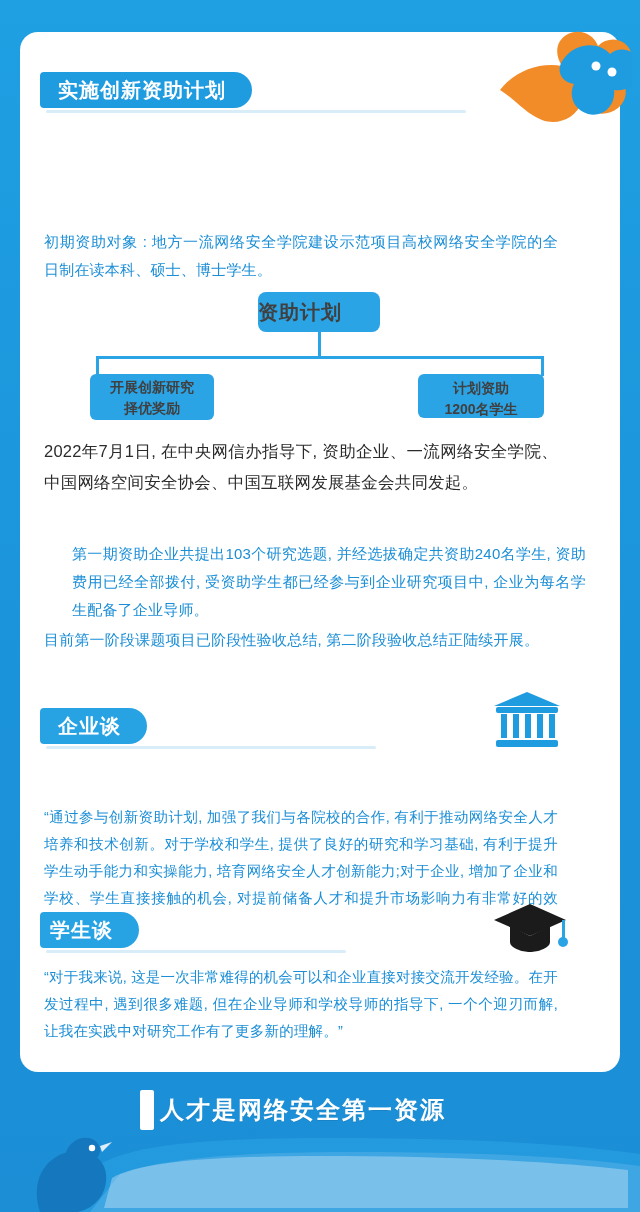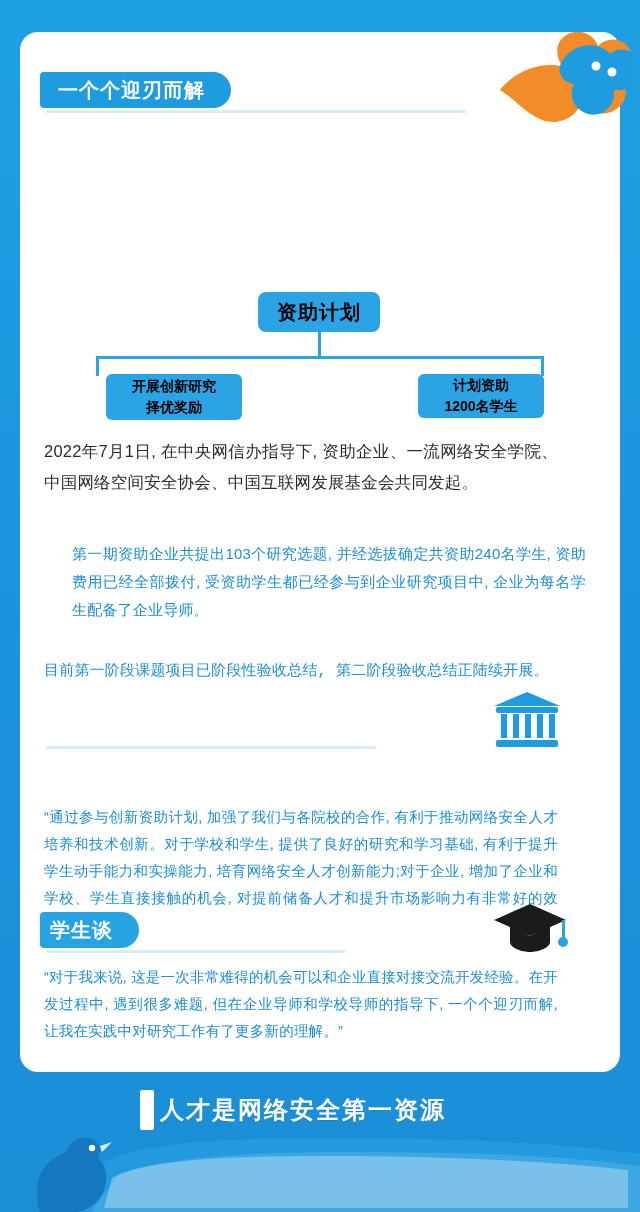--- a/index.html
+++ b/index.html
@@ -89,26 +89,25 @@
     color: #1b8ed6;
     font-size: 14.5px;
     line-height: 27px;
     letter-spacing: 0.2px;
     text-align: justify;
   }
   
   .org-node {
     position: absolute;
     background: #2ba4e6;
-    color: #000000;
+    color: #404040;
     border-radius: 6px;
     text-align: center;
     display: flex;
     align-items: center;
-    justify-content: center;
     box-sizing: border-box;
   }
   .org-root {
     font-size: 20px;
     font-weight: bold;
     letter-spacing: 1px;
     border-radius: 8px;
   }
   .org-leaf {
     font-size: 14px;
@@ -161,61 +160,65 @@
   <div class="card"></div>
 
   <svg class="flower" viewBox="0 0 140 110">
     <path d="M8 64 C22 46 46 36 70 40 C62 28 64 14 76 8 C88 2 102 8 106 20 C116 10 132 12 138 24 C142 34 138 46 128 52 C136 60 136 74 126 82 C114 92 96 88 90 76 C84 92 66 100 50 94 C34 88 24 74 8 64 Z" fill="#f28c28"></path>
     <path d="M74 30 C86 16 108 16 118 28 C130 18 148 26 148 42 C148 56 136 66 122 64 C124 80 110 92 96 88 C82 84 76 70 82 58 C68 56 62 42 74 30 Z" fill="#1f9be0"></path>
     <circle cx="104" cy="40" r="4.5" fill="#ffffff"></circle>
     <circle cx="120" cy="46" r="4.5" fill="#ffffff"></circle>
   </svg>
 
   <div class="ribbon" style="left:40px; top:72px;">
-    <span>一个个迎刃而解</span>
+    <span>实施创新资助计划</span>
   </div>
   <div class="ribbon-underline" style="left:46px; top:110px; width:420px;"></div>
 
+  <div class="blue-text" style="left:44px; top:228px; width:514px;">初期资助对象 : 地方一流网络安全学院建设示范项目高校网络安全学院的全日制在读本科、硕士、博士学生。</div>
 
   <div class="org-node org-root" style="left:258px; top:292px; width:122px; height:40px;">
     <span>资助计划</span>
   </div>
 
   <div class="org-line" style="left:318px; top:332px; width:3px; height:24px;"></div>
 
   <div class="org-line" style="left:96px; top:356px; width:448px; height:3px;"></div>
 
   <div class="org-line" style="left:96px; top:356px; width:3px; height:20px;"></div>
 
   <div class="org-line" style="left:541px; top:356px; width:3px; height:20px;"></div>
 
-  <div class="org-node org-leaf" style="left:106px; top:374px; width:136px; height:46px;">
+  <div class="org-node org-leaf" style="left:90px; top:374px; width:124px; height:46px;font-family:Liberation Mono, monospace;">
     <span class="l1">开展创新研究</span>
     <span class="l2">择优奖励</span>
   </div>
   <div class="org-node org-leaf" style="left:418px; top:374px; width:126px; height:44px;">
     <span class="l1">计划资助</span>
     <span class="l2">1200名学生</span>
   </div>
 
   <div class="body-text" style="left:44px; top:436px; width:514px;">2022年7月1日, 在中央网信办指导下, 资助企业、一流网络安全学院、中国网络空间安全协会、中国互联网发展基金会共同发起。</div>
   <div class="blue-text" style="left:44px; top:540px; width:514px;margin-left:28px;">第一期资助企业共提出103个研究选题, 并经选拔确定共资助240名学生, 资助费用已经全部拨付, 受资助学生都已经参与到企业研究项目中, 企业为每名学生配备了企业导师。</div>
-  <div class="blue-text" style="left:44px; top:658px; width:514px;font-family:Liberation Mono, monospace;">目前第一阶段课题项目已阶段性验收总结, 第二阶段验收总结正陆续开展。</div>
+  <div class="blue-text" style="left:44px; top:626px; width:514px;">目前第一阶段课题项目已阶段性验收总结, 第二阶段验收总结正陆续开展。</div>
 
   <svg class="bank-icon" style="left:492px; top:690px; width:70px; height:60px;" viewBox="0 0 70 60">
     <rect x="4" y="50" width="62" height="7" rx="2" fill="#1f9be0"></rect>
     <rect x="9" y="24" width="6" height="24" fill="#1f9be0"></rect>
     <rect x="21" y="24" width="6" height="24" fill="#1f9be0"></rect>
     <rect x="33" y="24" width="6" height="24" fill="#1f9be0"></rect>
     <rect x="45" y="24" width="6" height="24" fill="#1f9be0"></rect>
     <rect x="57" y="24" width="6" height="24" fill="#1f9be0"></rect>
     <rect x="4" y="17" width="62" height="6" rx="2" fill="#1f9be0"></rect>
     <path d="M35 2 L68 16 L2 16 Z" fill="#1f9be0"></path>
   </svg>
 
+  <div class="ribbon alt" style="left:40px; top:708px;">
+    <span>企业谈</span>
+  </div>
   <div class="ribbon-underline" style="left:46px; top:746px; width:330px;"></div>
 
   <div class="quote-text" style="left:44px; top:760px; width:514px;margin-top:44px;">“通过参与创新资助计划, 加强了我们与各院校的合作, 有利于推动网络安全人才培养和技术创新。对于学校和学生, 提供了良好的研究和学习基础, 有利于提升学生动手能力和实操能力, 培育网络安全人才创新能力;对于企业, 增加了企业和学校、学生直接接触的机会, 对提前储备人才和提升市场影响力有非常好的效果。”</div>
 
   <svg class="cap-icon" style="left:492px; top:898px; width:76px; height:60px;" viewBox="0 0 76 60">
     <path d="M38 6 L74 22 L38 38 L2 22 Z" fill="#1b1b1b"></path>
     <path d="M18 28 L18 44 C18 50 30 54 38 54 C46 54 58 50 58 44 L58 28 L38 38 Z" fill="#1b1b1b"></path>
     <rect x="70" y="22" width="3" height="20" fill="#2ba4e6"></rect>
     <circle cx="71" cy="44" r="5" fill="#2ba4e6"></circle>
   </svg>

